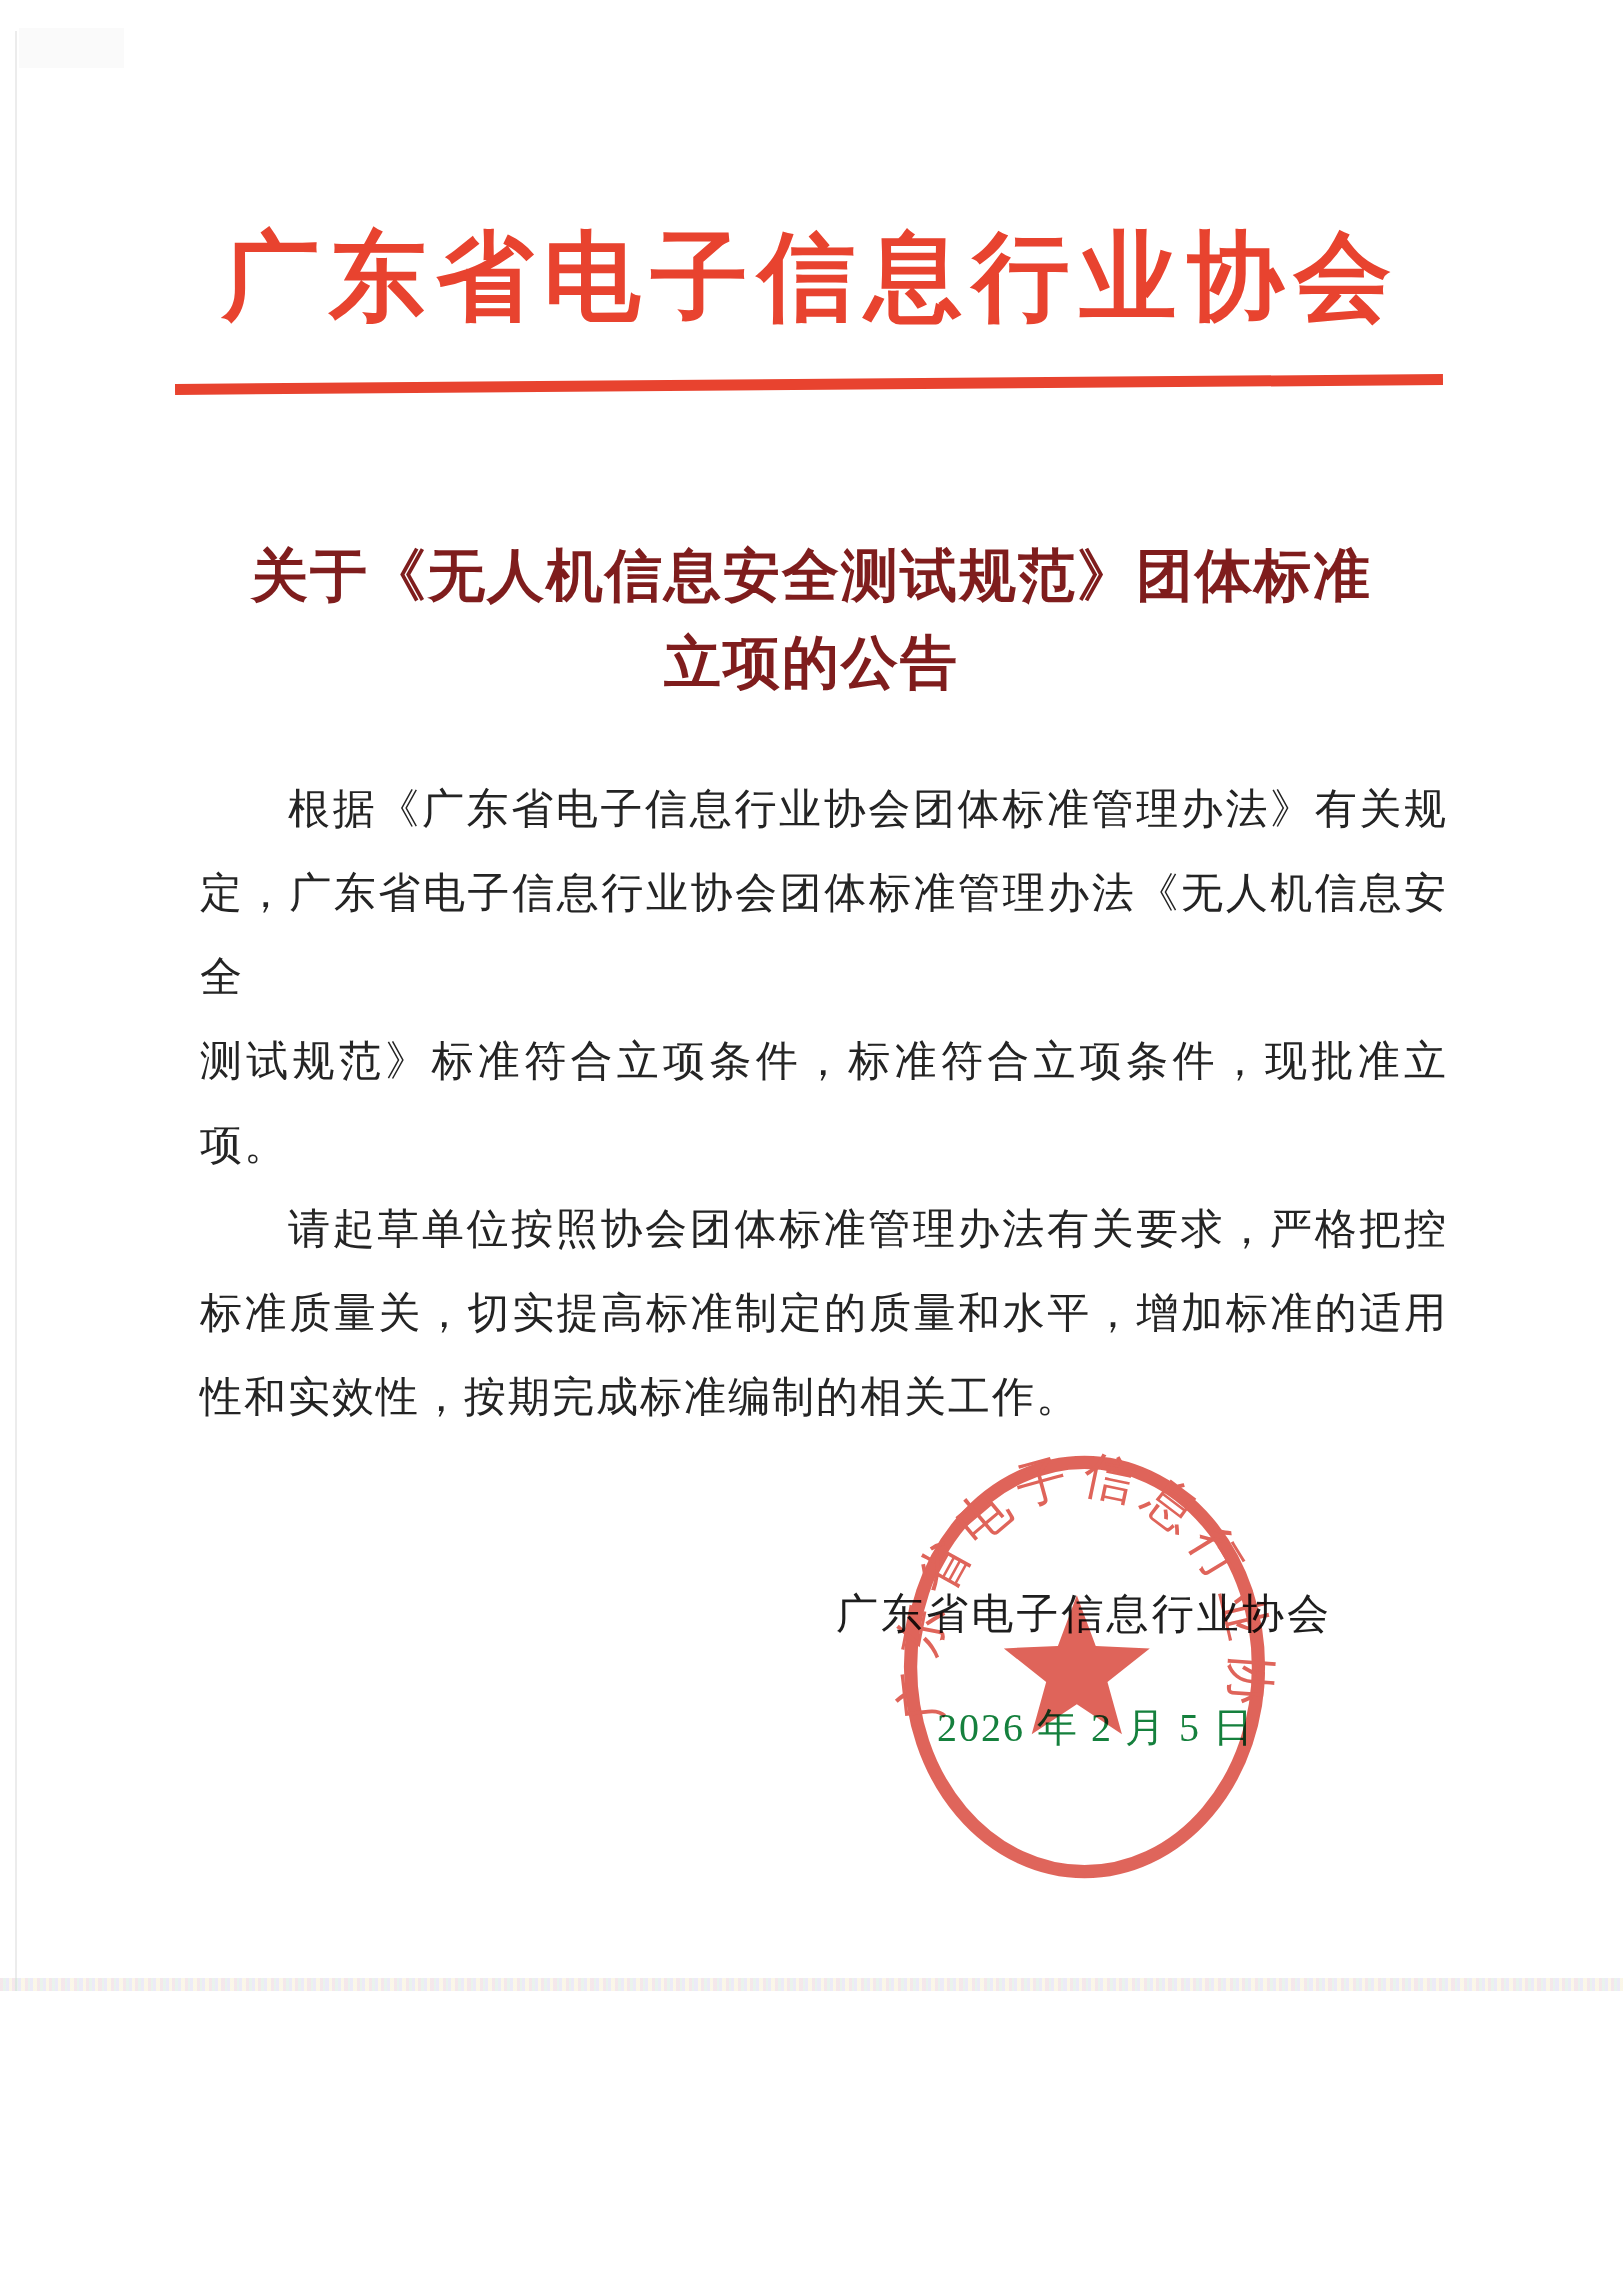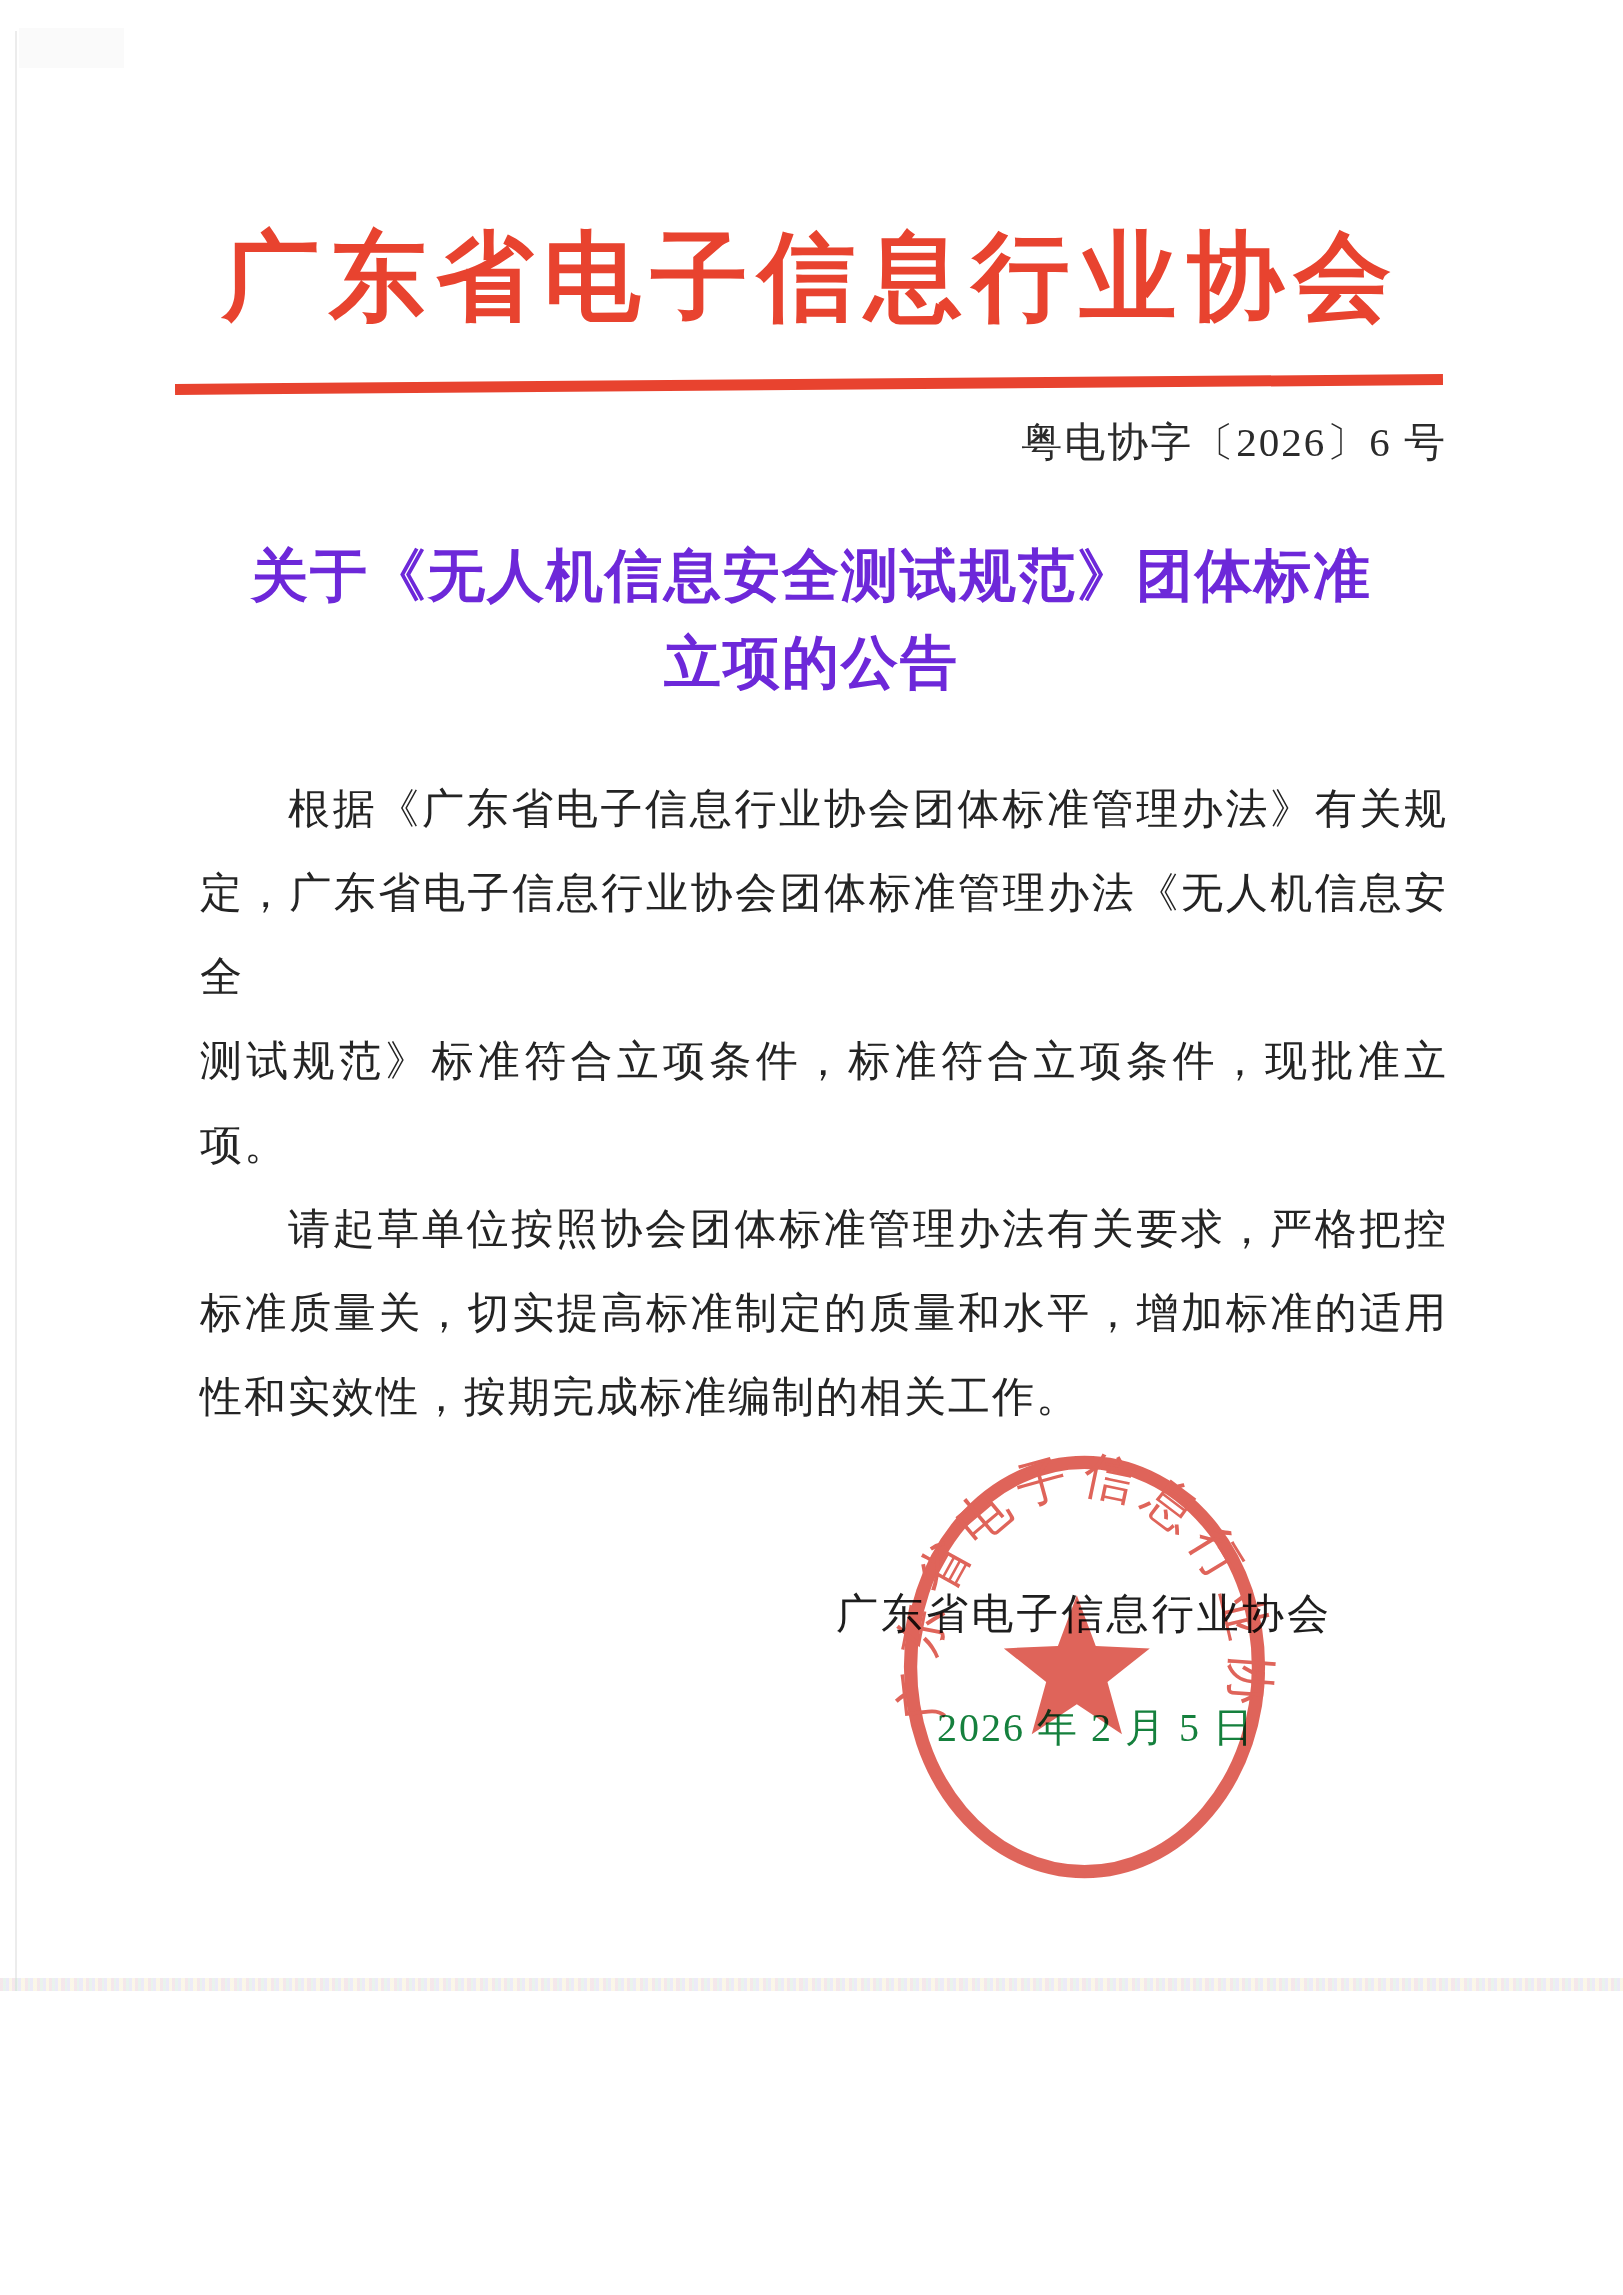--- a/index.html
+++ b/index.html
@@ -44,21 +44,21 @@
   }
   .doc-number{
     position:absolute;top:419px;right:176px;
     font-size:41px;line-height:1.15;
     letter-spacing:2px;color:#2b2b2b;
     white-space:nowrap;
   }
   
   .doc-title{
     position:absolute;top:532px;left:0;width:1623px;
-    text-align:center;font-weight:bold;color:#6d28d9;
+    text-align:center;font-weight:bold;color:#7f1d1d;
     font-size:57px;line-height:87px;letter-spacing:2px;
   }
   
   .body-block{
     position:absolute;top:767px;left:200px;width:1248px;
     font-size:42px;line-height:84px;letter-spacing:2px;
     color:#242424;
   }
   .line{
     text-align:justify;
@@ -89,21 +89,20 @@
 
 <div class="page">
 
   <div class="scan-edge-left"></div>
   <div class="scan-smudge-topleft"></div>
 
   <div class="org-header">广东省电子信息行业协会</div>
 
   <div class="red-rule"></div>
 
-  <div class="doc-number">粤电协字〔2026〕6 号</div>
 
   <div class="doc-title">
     <div>关于《无人机信息安全测试规范》团体标准</div>
     <div>立项的公告</div>
   </div>
 
   <div class="body-block">
 
     <div class="line first">根据《广东省电子信息行业协会团体标准管理办法》有关规</div>
     <div class="line">定，广东省电子信息行业协会团体标准管理办法《无人机信息安全</div>

